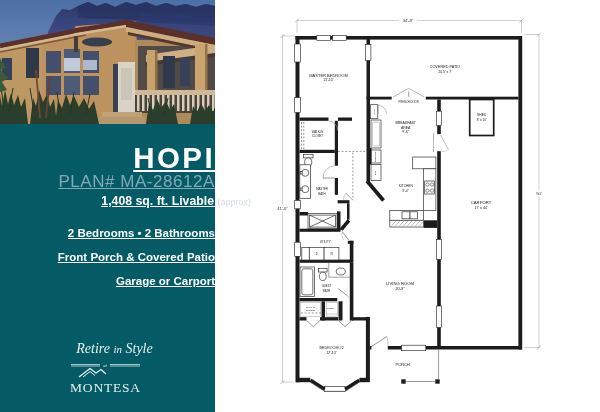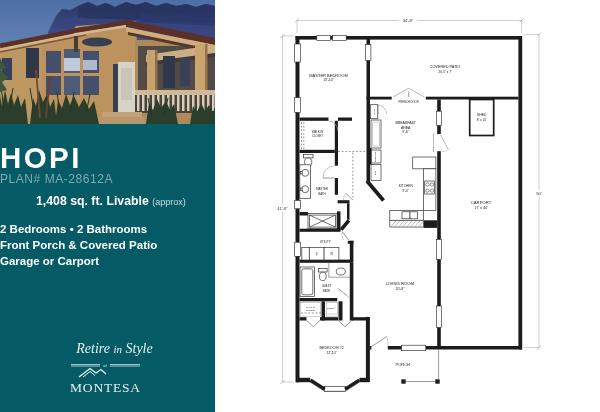--- a/index.html
+++ b/index.html
@@ -1,19 +1,19 @@
 <!DOCTYPE html>
 <html><head>
 <meta charset="utf-8">
 <style>
   html,body{margin:0;padding:0;}
   body{width:600px;height:412px;background:#ffffff;font-family:"Liberation Sans",sans-serif;overflow:hidden;position:relative;}
   .abs{position:absolute;}
   #panel{left:0;top:0;width:215px;height:412px;background:#045b66;}
-  .ct{width:215px;text-align:left;color:#fff;}
+  .ct{width:215px;text-align:right;color:#fff;text-decoration:underline;}
 </style>
 </head>
 <body>
 
 <div class="abs" id="panel"></div>
 
 <svg class="abs" style="left:0;top:0" width="215" height="124" viewBox="0 0 215 124">
   <defs>
     <linearGradient id="sky" x1="0" y1="0" x2="0" y2="1">
       <stop offset="0" stop-color="#4f74ab"></stop>
@@ -125,25 +125,25 @@
   </g>
   <line x1="40" y1="118" x2="36" y2="70" stroke="#7a4a33" stroke-width="1.8"></line>
   <line x1="46" y1="118" x2="50" y2="76" stroke="#6e4230" stroke-width="1.8"></line>
   <polygon points="0,58 6,68 1,70 8,78 2,82 7,90 0,92" fill="#3e5c38"></polygon>
 
   <rect x="0" y="0" width="215" height="124" fill="#2e3a5e" opacity="0.07"></rect>
 </svg>
 
 <div class="abs ct" style="top:141px;font-size:29.5px;font-weight:bold;letter-spacing:2.4px;">HOPI</div>
 
-<div class="abs ct" style="top:172px;font-size:12px;color:#84a8b2;letter-spacing:0.55px;">PLAN# MA-28612A</div>
+<div class="abs ct" style="top:172px;font-size:17px;color:#84a8b2;letter-spacing:0.55px;">PLAN# MA-28612A</div>
 
 <div class="abs ct" style="top:193.5px;font-size:12.3px;font-weight:bold;margin-left:36px;">1,408 sq. ft. Livable <span style="font-size:9px;font-weight:normal;color:#cfdde0;">(approx)</span></div>
 
-<div class="abs ct" style="top:221px;font-size:11.5px;font-weight:bold;line-height:16px;">2 Bedrooms • 2 Bathrooms<br>Front Porch &amp; Covered Patio<br>Garage or Carport</div>
+<div class="abs ct" style="top:221px;font-size:11.5px;font-weight:bold;line-height:24px;">2 Bedrooms • 2 Bathrooms<br>Front Porch &amp; Covered Patio<br>Garage or Carport</div>
 
 <div class="abs" style="left:0;top:341px;width:229px;text-align:center;color:#e9f1f0;font-family:'Liberation Serif',serif;font-style:italic;font-size:14px;">Retire <span style="font-size:11px;">in</span> Style</div>
 
 <svg class="abs" style="left:0;top:360px;" width="215" height="40" viewBox="0 0 215 40">
   <g stroke="#e9f1f0" fill="none">
     <line x1="71" y1="4.5" x2="100" y2="4.5" stroke-width="0.7"></line>
     <line x1="71" y1="6" x2="100" y2="6" stroke-width="0.7"></line>
     <line x1="110" y1="4.5" x2="140" y2="4.5" stroke-width="0.7"></line>
     <line x1="110" y1="6" x2="140" y2="6" stroke-width="0.7"></line>
 

